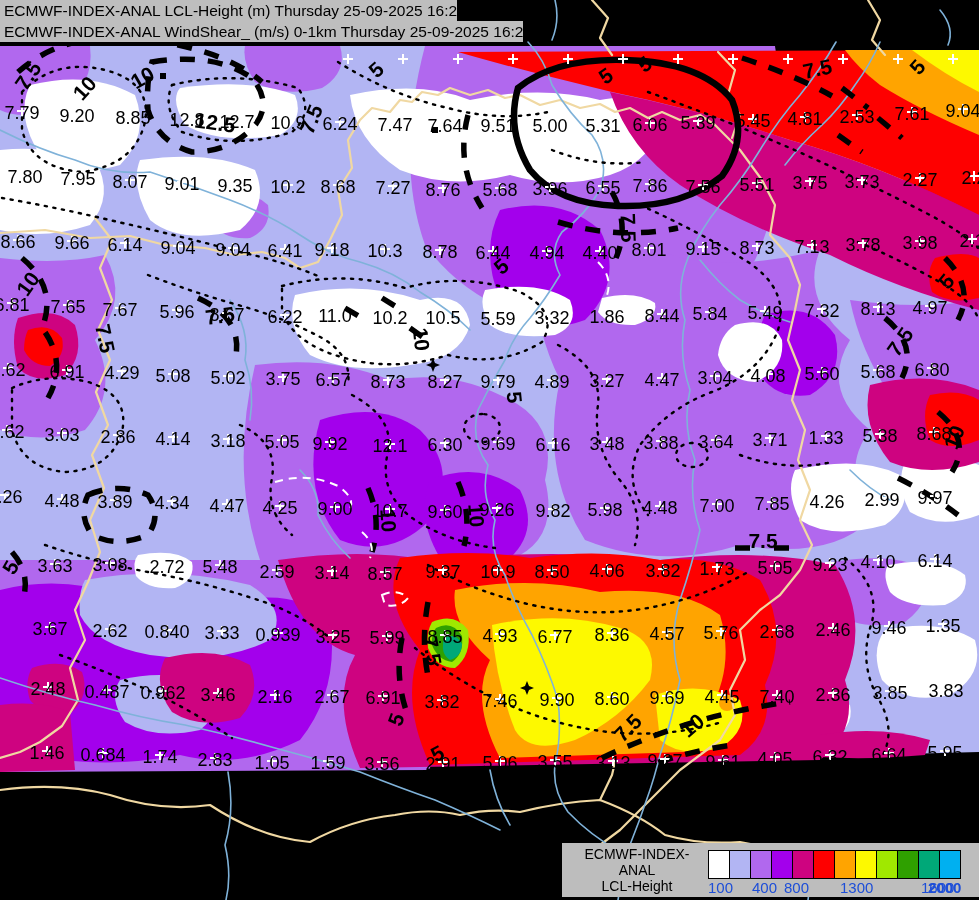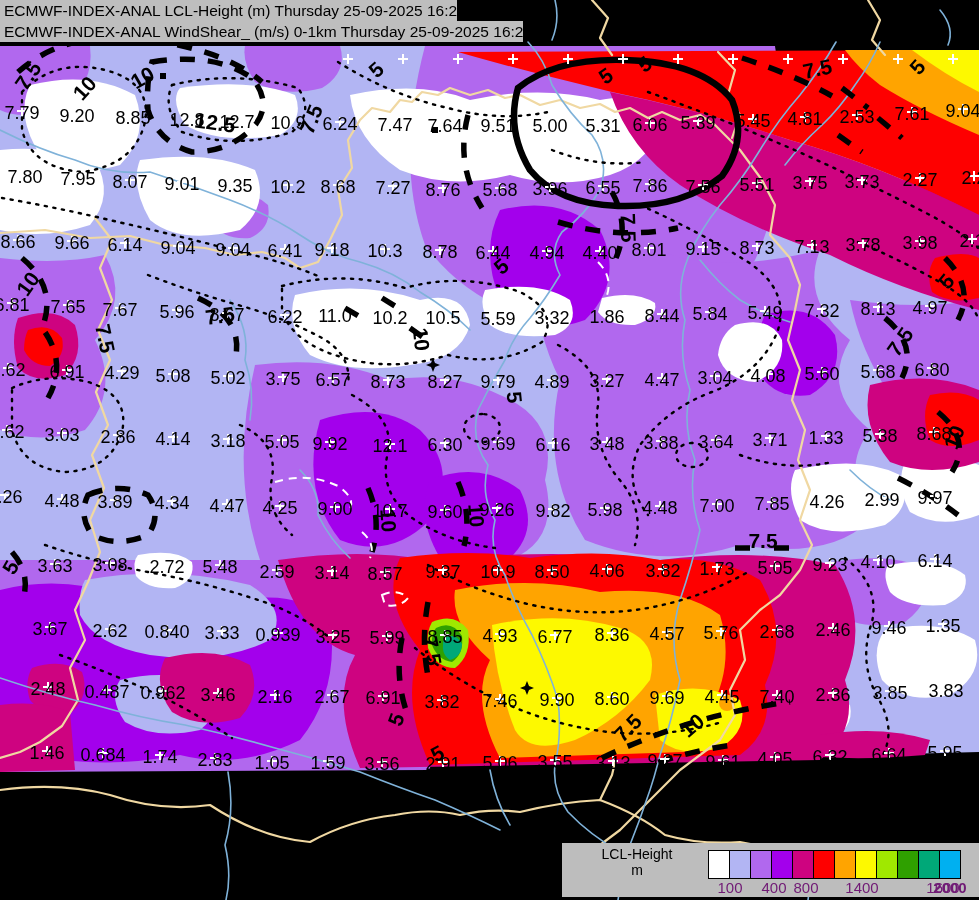--- a/index.html
+++ b/index.html
@@ -21,22 +21,22 @@
   .titlebar{position:absolute;left:0;background:#bebebe;color:#000;height:21px;line-height:21px;
             font-size:15.5px;padding-left:4px;white-space:nowrap;overflow:hidden}
   #titlebar1{top:0;width:453px}
   #titlebar2{top:21px;width:519px}
   #legend{position:absolute;left:562px;top:843px;width:417px;height:54px;background:#bdbdbd}
   #legend-title{position:absolute;left:6px;top:3px;width:138px;text-align:center;color:#000;
                 font-size:14px;line-height:16px}
   #legend-boxes{position:absolute;left:146px;top:7px;height:29px;font-size:0}
   .legend-box{display:inline-block;width:22px;height:29px;border:1px solid #000;
               box-sizing:border-box;margin-right:-1px}
-  .legend-tick{position:absolute;top:36px;width:44px;margin-left:-22px;text-align:center;
-               color:#701a75;font-size:15px}
+  .legend-tick{position:absolute;top:36px;width:44px;margin-left:-22px;
+               color:#1d4ed8;font-size:15px}
 </style>
 </head>
 <body>
 
 <div id="stage">
 
 <svg id="mapsvg" width="979" height="900" viewBox="0 0 979 900">
 
   <g>
     <path class="c-lav" d="M0,46 L425,46 L445,59 L940,51 L979,50 L979,752 L600,762 L300,768 L0,772 Z"></path>
@@ -633,27 +633,28 @@
         <rect x="160" y="73" width="6" height="6" fill="#000"></rect>
         <rect x="432" y="127" width="6" height="6" fill="#000"></rect>
       </g>
 </svg>
 
 <div id="titlebar1" class="titlebar">ECMWF-INDEX-ANAL LCL-Height (m) Thursday 25-09-2025 16:20</div>
 <div id="titlebar2" class="titlebar">ECMWF-INDEX-ANAL WindShear_ (m/s) 0-1km Thursday 25-09-2025 16:20</div>
 
 <div id="legend">
   <div id="legend-title">
+    <div>ECMWF-INDEX-ANAL</div>
     <div>LCL-Height</div>
     <div>m</div>
   </div>
   <div id="legend-boxes"><span class="legend-box" style="background: rgb(255, 255, 255);"></span><span class="legend-box" style="background: rgb(178, 181, 243);"></span><span class="legend-box" style="background: rgb(177, 104, 238);"></span><span class="legend-box" style="background: rgb(163, 0, 236);"></span><span class="legend-box" style="background: rgb(206, 3, 128);"></span><span class="legend-box" style="background: rgb(254, 0, 0);"></span><span class="legend-box" style="background: rgb(255, 164, 0);"></span><span class="legend-box" style="background: rgb(253, 249, 0);"></span><span class="legend-box" style="background: rgb(160, 232, 0);"></span><span class="legend-box" style="background: rgb(47, 160, 0);"></span><span class="legend-box" style="background: rgb(0, 168, 120);"></span><span class="legend-box" style="background: rgb(0, 176, 240);"></span></div>
   <div id="legend-ticks">
         <span class="legend-tick" style="left: 168px;">100</span>
         <span class="legend-tick" style="left: 212px;">400</span>
         <span class="legend-tick" style="left: 244px;">800</span>
-        <span class="legend-tick" style="left: 300px;">1400</span>
+        <span class="legend-tick" style="left: 300px;">1300</span>
         <span class="legend-tick" style="left: 344px; margin-left: 15px;">1600</span>
         <span class="legend-tick" style="left: 388px; font-weight: bold;">2000</span>
       </div>
 </div>
 
 </div>
 
 </body></html>

